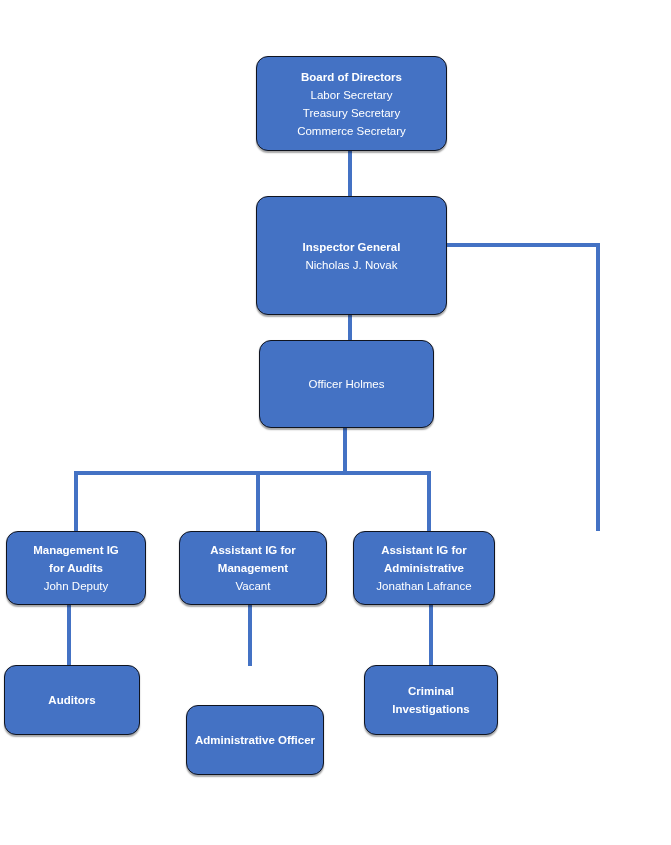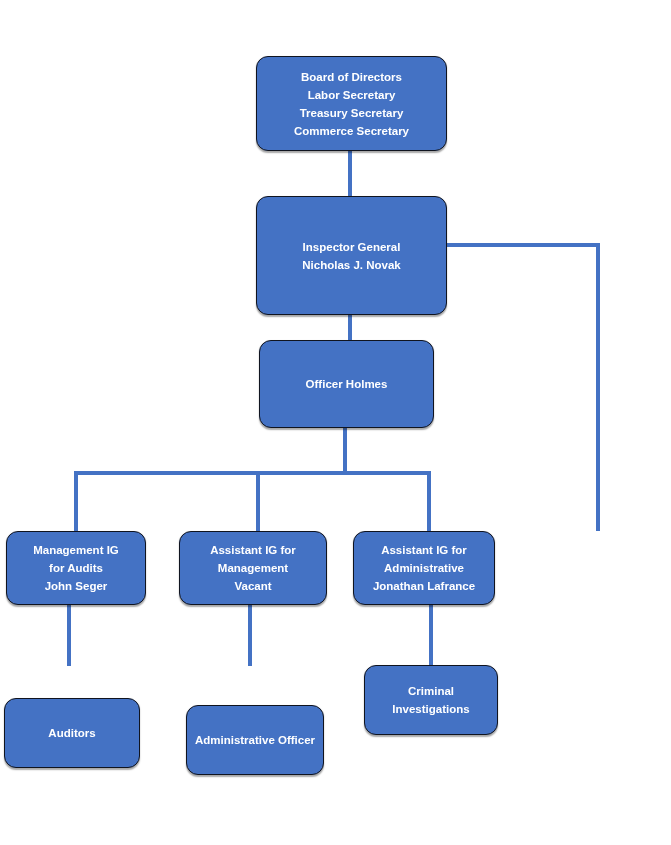--- a/index.html
+++ b/index.html
@@ -31,31 +31,31 @@
     flex-direction: column;
     align-items: center;
     justify-content: center;
     text-align: center;
     font-size: 11.5px;
     line-height: 18px;
     box-shadow: 0 1.5px 1.5px rgba(0,0,0,0.35);
     padding: 2px 4px;
   }
   .node .t { font-weight: bold; }
-  .node .s { font-weight: bold; }
+  .node .s { font-weight: normal; }
 
   
   .n-board    { left: 256px; top: 56px;  width: 191px; height: 95px; }
   .n-ig       { left: 256px; top: 196px; width: 191px; height: 119px; }
   .n-deputy   { left: 259px; top: 340px; width: 175px; height: 88px; }
   .n-audits   { left: 6px;   top: 531px; width: 140px; height: 74px; }
   .n-mgmt     { left: 179px; top: 531px; width: 148px; height: 74px; }
   .n-invest   { left: 353px; top: 531px; width: 142px; height: 74px; }
   .n-counsel  { left: 524px; top: 530px; width: 138px; height: 75px; }
-  .n-auditors { left: 4px;   top: 698px; width: 136px; height: 70px; }
+  .n-auditors { left: 4px;   top: 665px; width: 136px; height: 70px; }
   .n-admin    { left: 186px; top: 665px; width: 138px; height: 70px; margin-top: 40px; }
   .n-criminal { left: 364px; top: 665px; width: 134px; height: 70px; }
 
   
   .c-board-ig        { left: 348px; top: 151px; width: 4px;   height: 46px; }
   .c-ig-deputy       { left: 348px; top: 290px; width: 4px;   height: 51px; }
   .c-ig-elbow-h      { left: 446px; top: 243px; width: 154px; height: 4px;  }
   .c-ig-elbow-v      { left: 596px; top: 243px; width: 4px;   height: 288px;}
   .c-deputy-drop     { left: 343px; top: 427px; width: 4px;   height: 48px; }
   .c-branch-h        { left: 74px;  top: 471px; width: 357px; height: 4px;  }
@@ -96,21 +96,21 @@
     <div class="s">Nicholas J. Novak</div>
   </div>
 
   <div class="node n-deputy">
     <div class="s">Officer Holmes</div>
   </div>
 
   <div class="node n-audits">
     <div class="t">Management IG</div>
     <div class="t">for Audits</div>
-    <div class="s">John Seger</div>
+    <div class="s">John Deputy</div>
   </div>
 
   <div class="node n-mgmt">
     <div class="t">Assistant IG for</div>
     <div class="t">Management</div>
     <div class="s">Vacant</div>
   </div>
 
   <div class="node n-invest">
     <div class="t">Assistant IG for</div>

